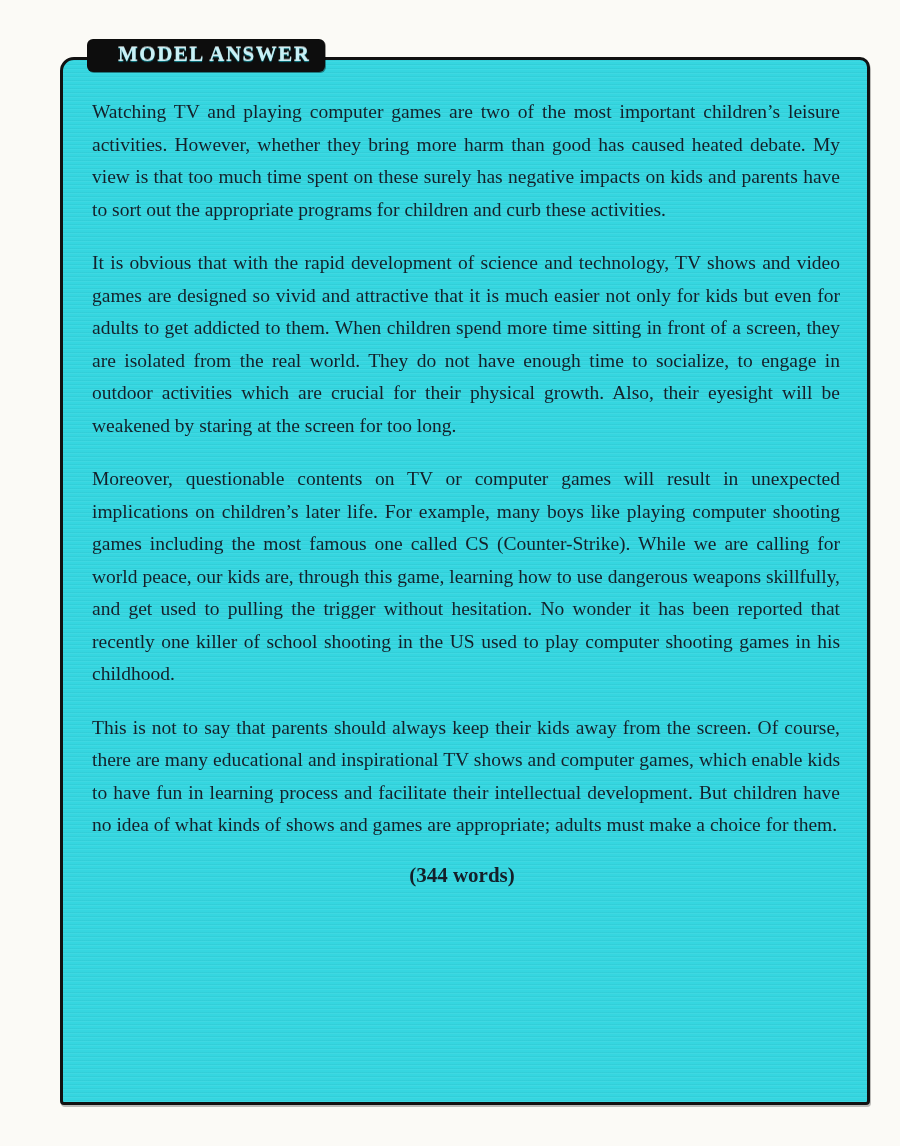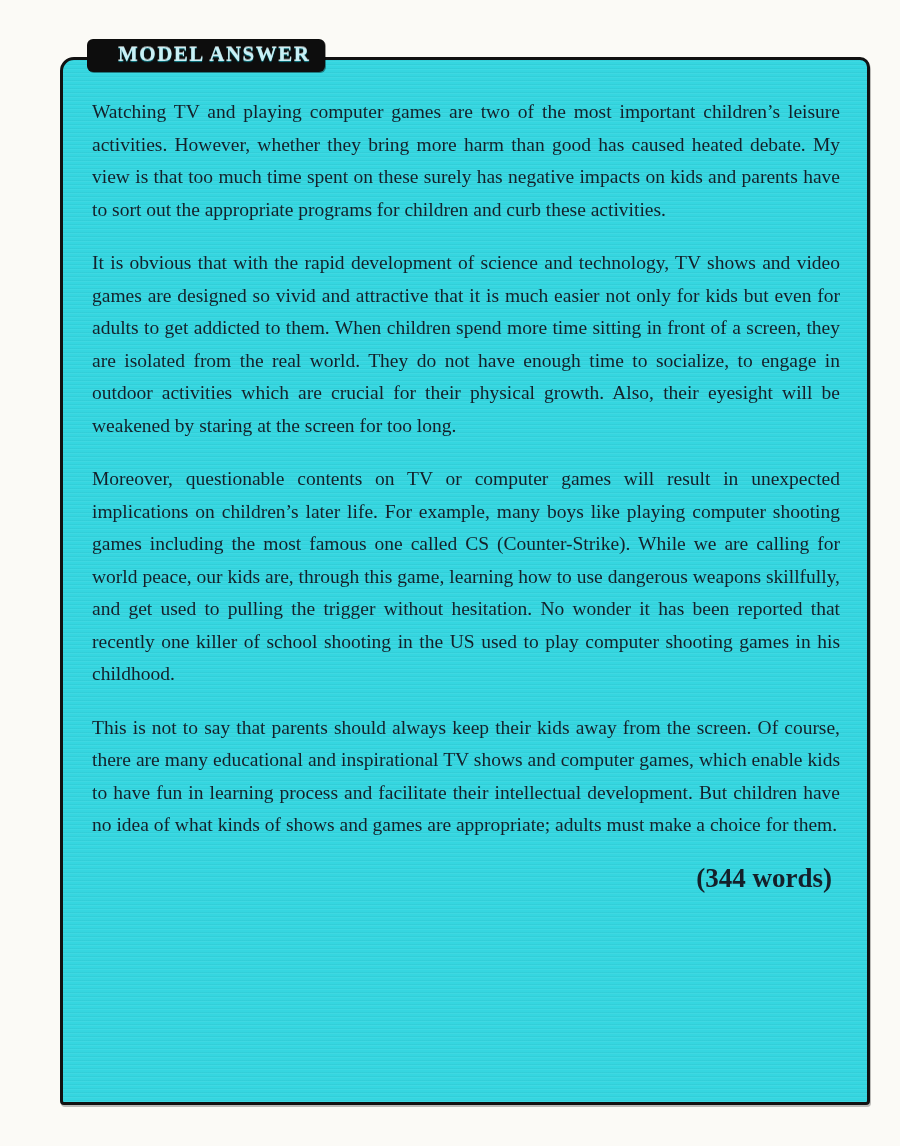--- a/index.html
+++ b/index.html
@@ -64,22 +64,22 @@
   .para {
     margin: 0 0 21px 0;
     font-size: 19.5px;
     line-height: 32.5px;
     text-align: justify;
     color: var(--body-text);
   }
   .para:last-of-type { margin-bottom: 10px; }
   .word-count {
     margin: 6px 8px 0 0;
-    text-align: right;
-    font-size: 27px;
+    text-align: center;
+    font-size: 21px;
     font-weight: bold;
     color: var(--body-text);
   }
 </style>
 </head>
 <body>
 
 <div class="page">
 
   <div class="badge">

